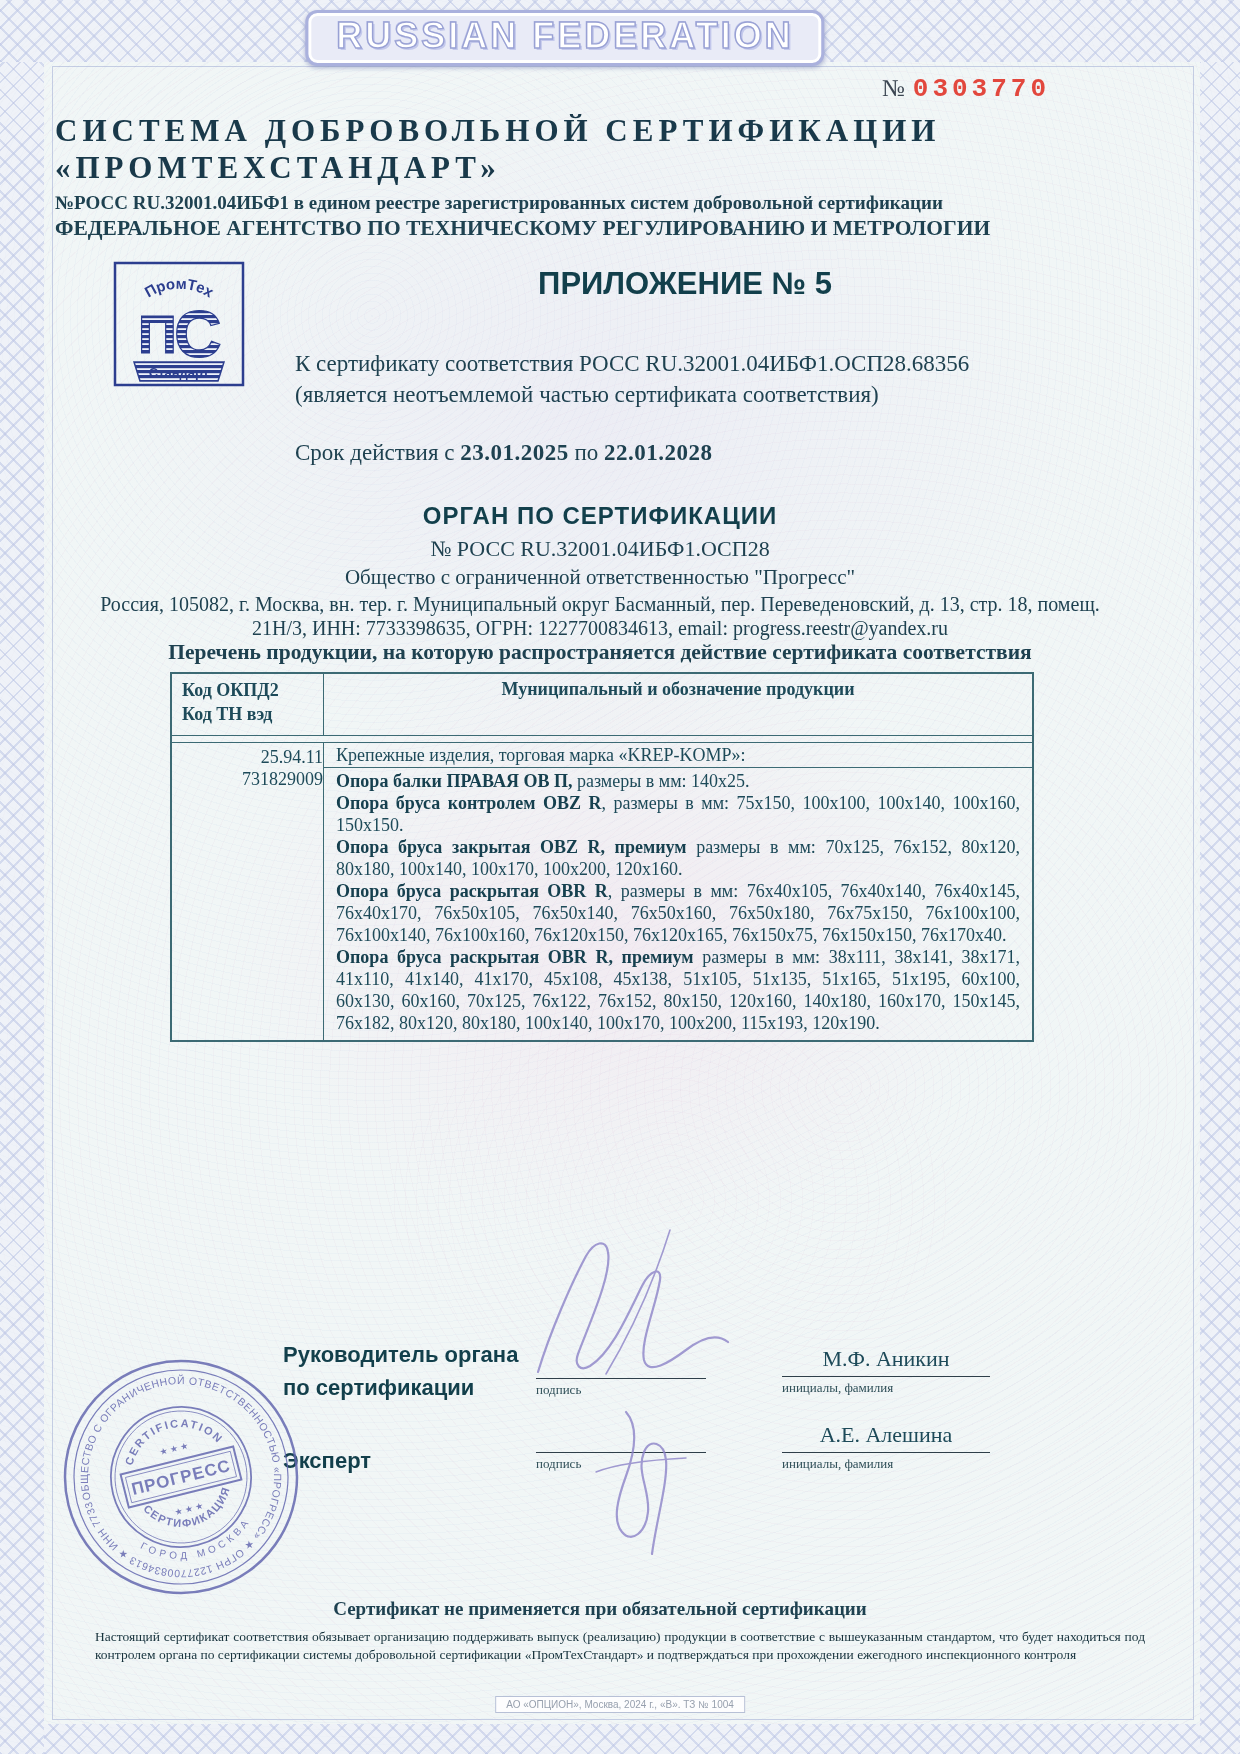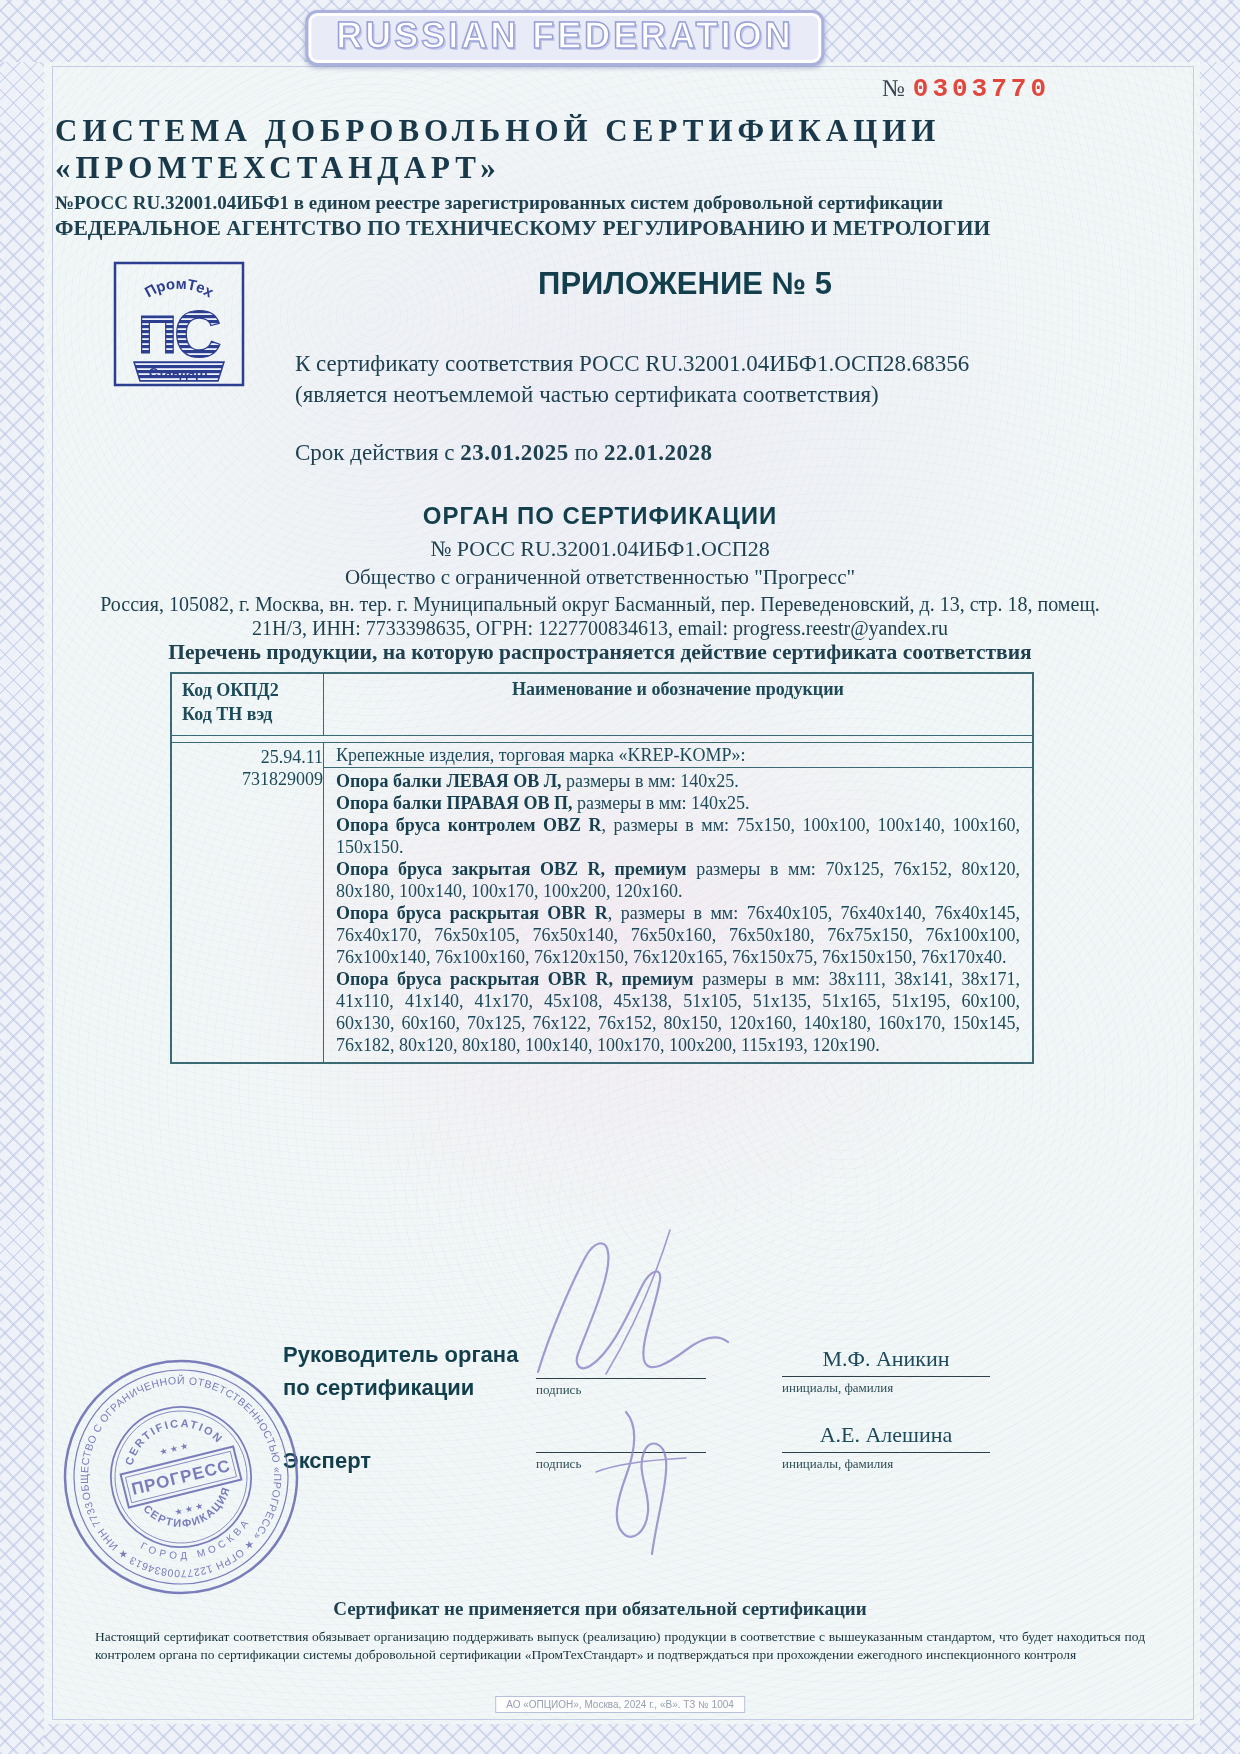--- a/index.html
+++ b/index.html
@@ -180,29 +180,28 @@
     </div>
   </div>
 
   <div class="list-title">Перечень продукции, на которую распространяется действие сертификата соответствия</div>
 
   <div class="ptable">
     <div class="cell th1">
       <div>Код ОКПД2</div>
       <div>Код ТН вэд</div>
     </div>
-    <div class="cell th2">Наименование и обозначение продукции</div>
+    <div class="cell th2">Муниципальный и обозначение продукции</div>
     <div class="cell thin"></div>
     <div class="cell codes">
       <div>25.94.11</div>
       <div>731829009</div>
     </div>
     <div class="cell intro">Крепежные изделия, торговая марка «KREP-KOMP»:</div>
     <div class="cell prods">
-        <div class="product"><b>Опора балки ЛЕВАЯ ОВ Л,</b><span> размеры в мм: 140х25.</span></div>
         <div class="product"><b>Опора балки ПРАВАЯ ОВ П,</b><span> размеры в мм: 140х25.</span></div>
         <div class="product"><b>Опора бруса контролем OBZ R</b><span>, размеры в мм: 75х150, 100х100, 100х140, 100х160, 150х150.</span></div>
         <div class="product"><b>Опора бруса закрытая OBZ R, премиум</b><span> размеры в мм: 70х125, 76х152, 80х120, 80х180, 100х140, 100х170, 100х200, 120х160.</span></div>
         <div class="product"><b>Опора бруса раскрытая OBR R</b><span>, размеры в мм: 76х40х105, 76х40х140, 76х40х145, 76х40х170, 76х50х105, 76х50х140, 76х50х160, 76х50х180, 76х75х150, 76х100х100, 76х100х140, 76х100х160, 76х120х150, 76х120х165, 76х150х75, 76х150х150, 76х170х40.</span></div>
         <div class="product"><b>Опора бруса раскрытая OBR R, премиум</b><span> размеры в мм: 38х111, 38х141, 38х171, 41х110, 41х140, 41х170, 45х108, 45х138, 51х105, 51х135, 51х165, 51х195, 60х100, 60х130, 60х160, 70х125, 76х122, 76х152, 80х150, 120х160, 140х180, 160х170, 150х145, 76х182, 80х120, 80х180, 100х140, 100х170, 100х200, 115х193, 120х190.</span></div>
       </div>
   </div>
 
   <div class="sig-label lbl-head">
     <div>Руководитель органа</div>

